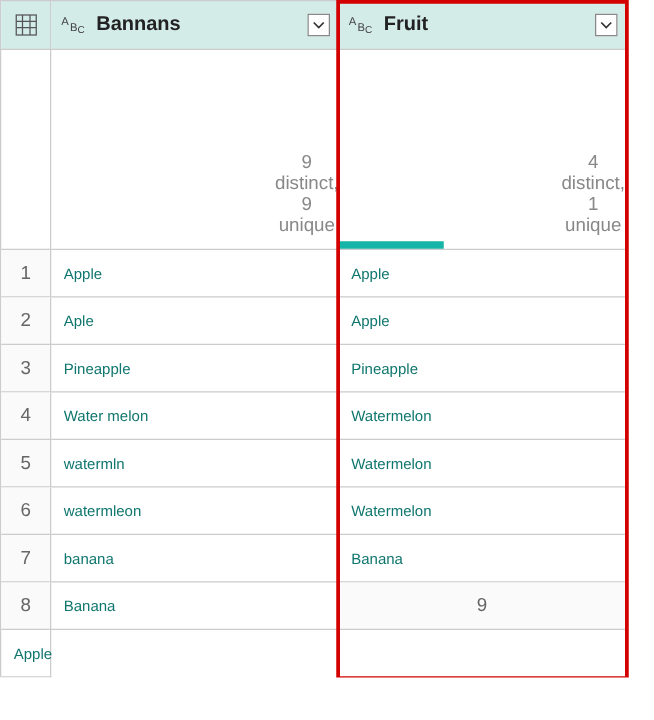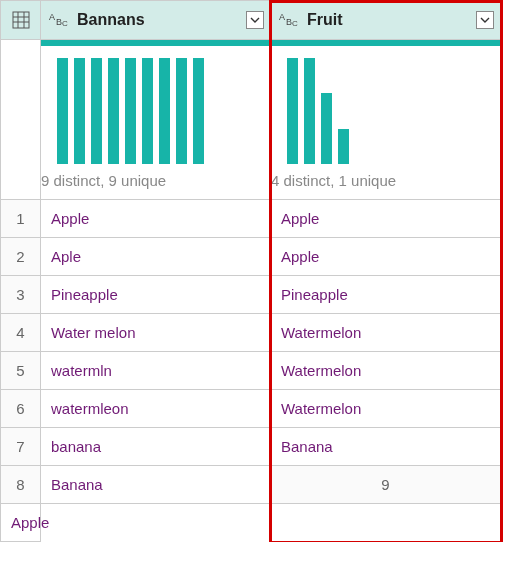--- a/index.html
+++ b/index.html
@@ -41,22 +41,21 @@
     width: 18px; height: 18px;
     border: 1px solid #888;
     background: #fff;
     display:flex; align-items:center; justify-content:center;
   }
   .hdr-drop svg { display:block; }
   
   .prof {
     height: 160px;
     padding: 0;
-    flex-direction: column;
-    align-items: flex-start;
+    align-items: flex-end;
   }
   .prof-empty {}
   .prof-bar-top {
     height: 6px;
     background: #17b4a8;
     width: 100%;
   }
   .prof-chart {
     flex: 1;
     display: flex;
@@ -78,22 +77,22 @@
   .rownum {
     justify-content: center;
     color: #666;
     background: #fafafa;
     height: 38px;
     font-size: 15px;
   }
   .data {
     padding: 0 10px;
     height: 38px;
-    color: #701a75;
-    font-size: 15px;
+    color: #0f766e;
+    font-size: 12px;
   }
   
   .highlight {
     position: absolute;
     border: 3px solid #d40000;
     pointer-events: none;
   }
   .wrap { position: relative; width:523px; }
   
   .abc-icon { display:inline-flex; align-items:center; }

